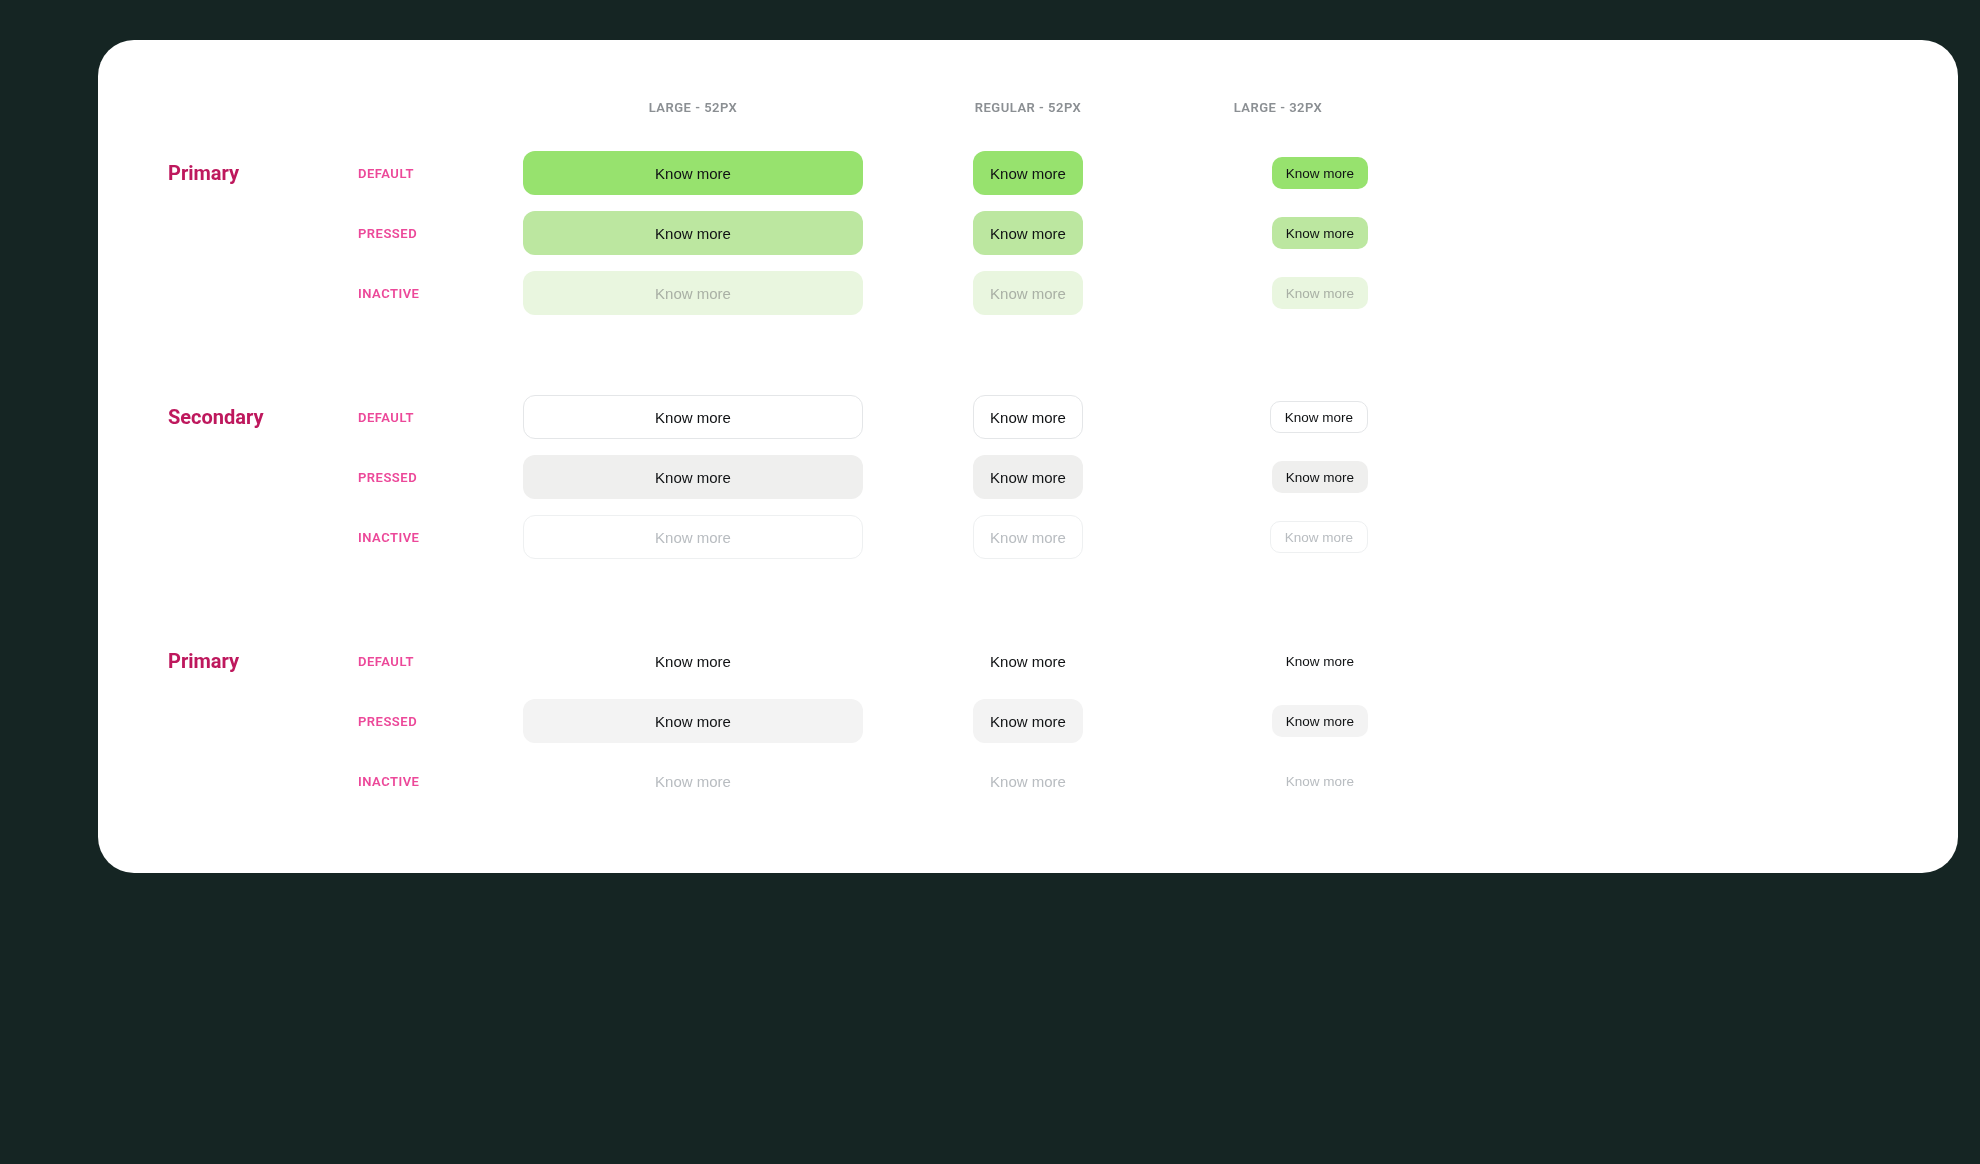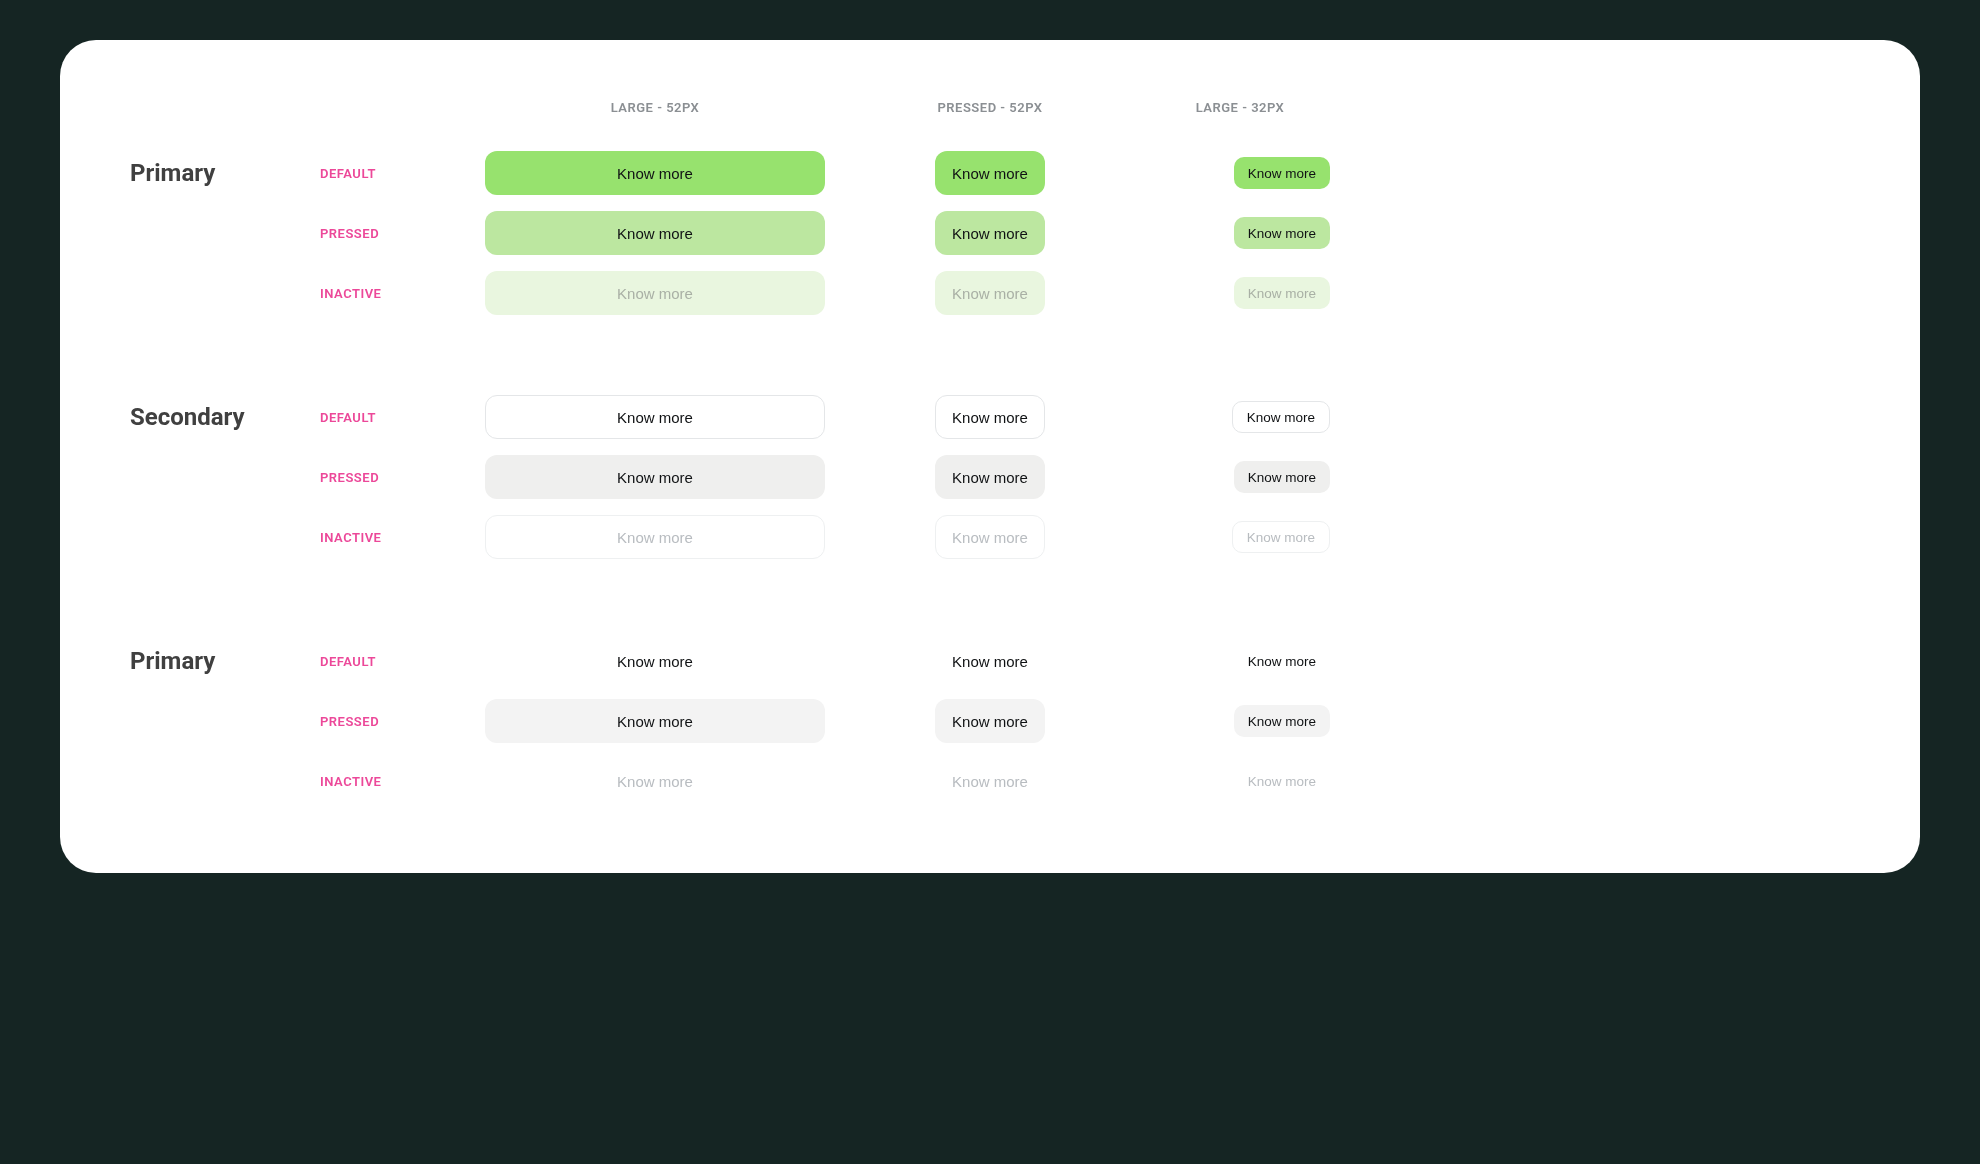--- a/index.html
+++ b/index.html
@@ -11,20 +11,21 @@
       background: #152523;
       font-family: -apple-system, BlinkMacSystemFont, "Segoe UI", Roboto, Helvetica, Arial, sans-serif;
       padding: 40px 60px 60px 60px;
       min-height: 100vh;
     }
     .card {
       background: #ffffff;
       border-radius: 36px;
       padding: 60px 104px 70px 70px;
       width: 100%;
+      margin-left: 38px;
     }
     .col-headers {
       display: grid;
       grid-template-columns: 170px 140px 350px 280px 180px;
       column-gap: 20px;
       margin-bottom: 36px;
     }
     .col-headers .spacer {
     }
     .col-headers .hdr {
@@ -44,23 +45,23 @@
       display: grid;
       grid-template-columns: 170px 140px 350px 280px 180px;
       column-gap: 20px;
       align-items: center;
       margin-bottom: 16px;
     }
     .row:last-child {
       margin-bottom: 0;
     }
     .variant-title {
-      font-size: 24px;
+      font-size: 20px;
       font-weight: 700;
-      color: #404040;
+      color: #be185d;
     }
     .state-label {
       font-size: 13px;
       letter-spacing: 0.5px;
       color: #ec4899;
       font-weight: 600;
     }
     .cell {
       display: flex;
       justify-content: center;
@@ -112,21 +113,21 @@
   </style>
 </head>
 <body>
 
 <div class="card">
 
   <div class="col-headers">
     <div class="spacer"></div>
     <div class="spacer"></div>
     <div class="hdr">LARGE - 52PX</div>
-    <div class="hdr">PRESSED - 52PX</div>
+    <div class="hdr">REGULAR - 52PX</div>
     <div class="hdr">LARGE - 32PX</div>
   </div>
 
   <div class="variant-block">
     <div class="row">
       <div class="variant-title">Primary</div>
       <div class="state-label">DEFAULT</div>
       <div class="cell">
         <button class="btn lg primary default">Know more</button>
       </div>

